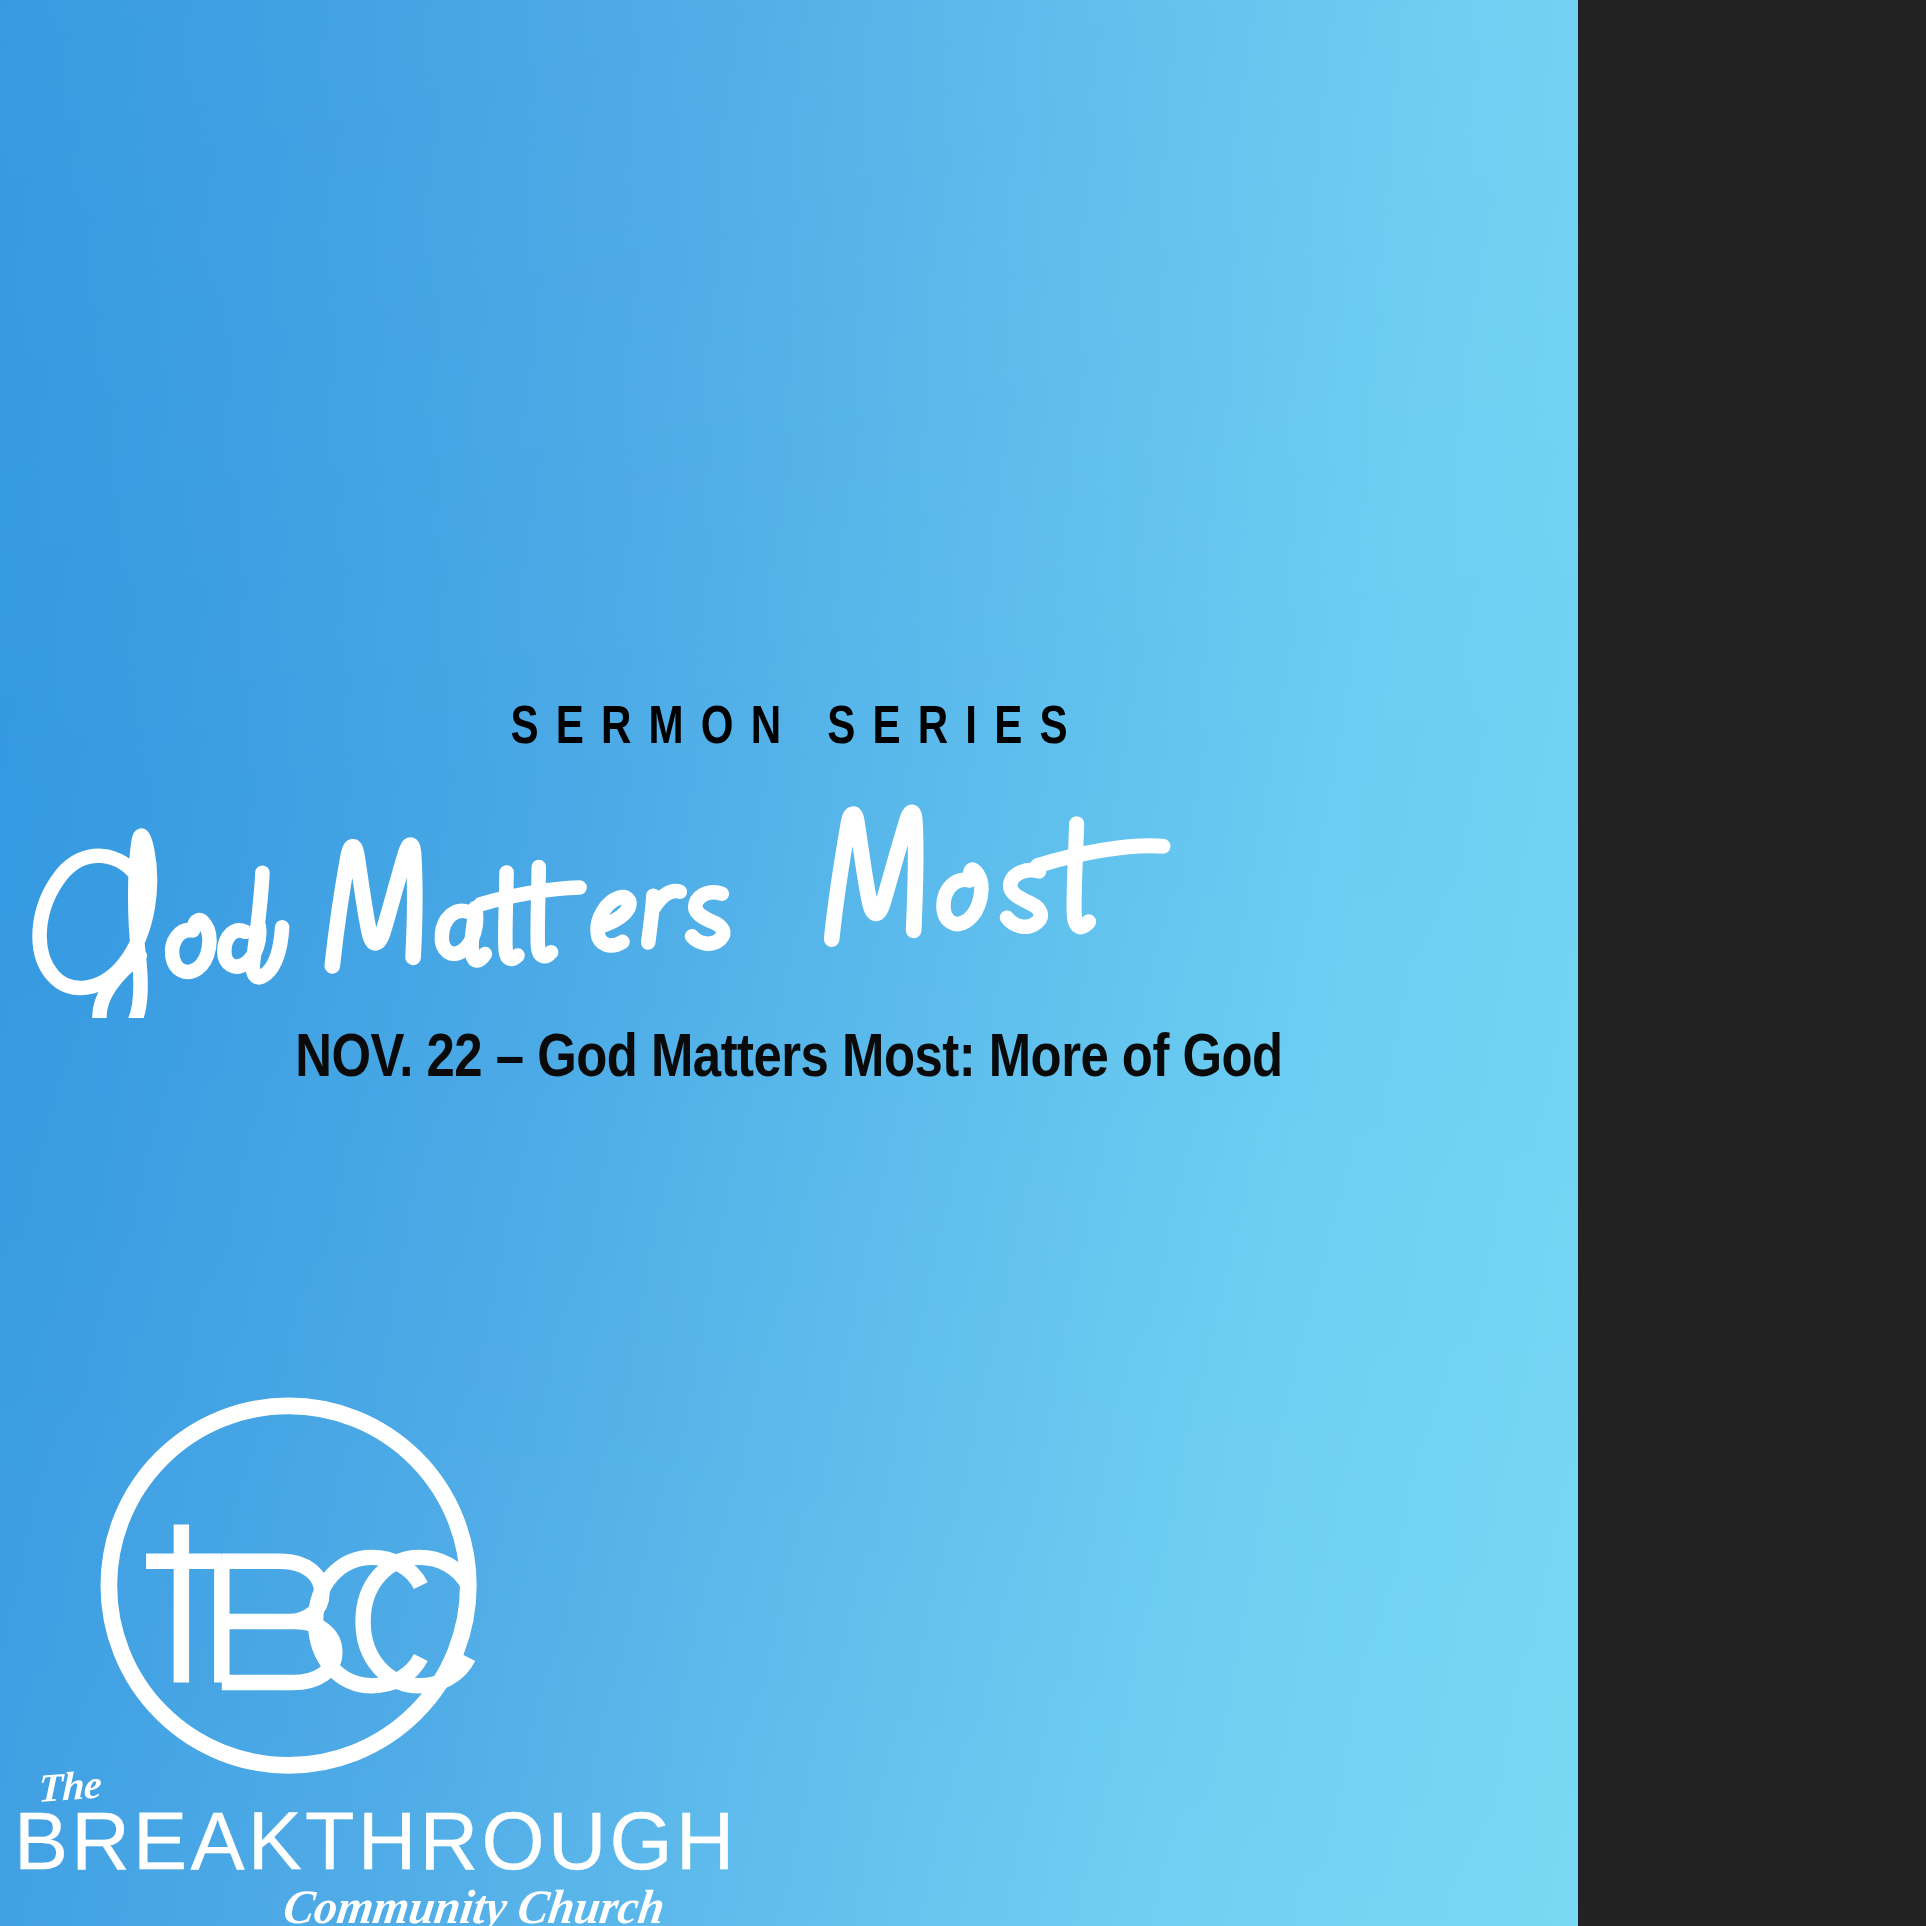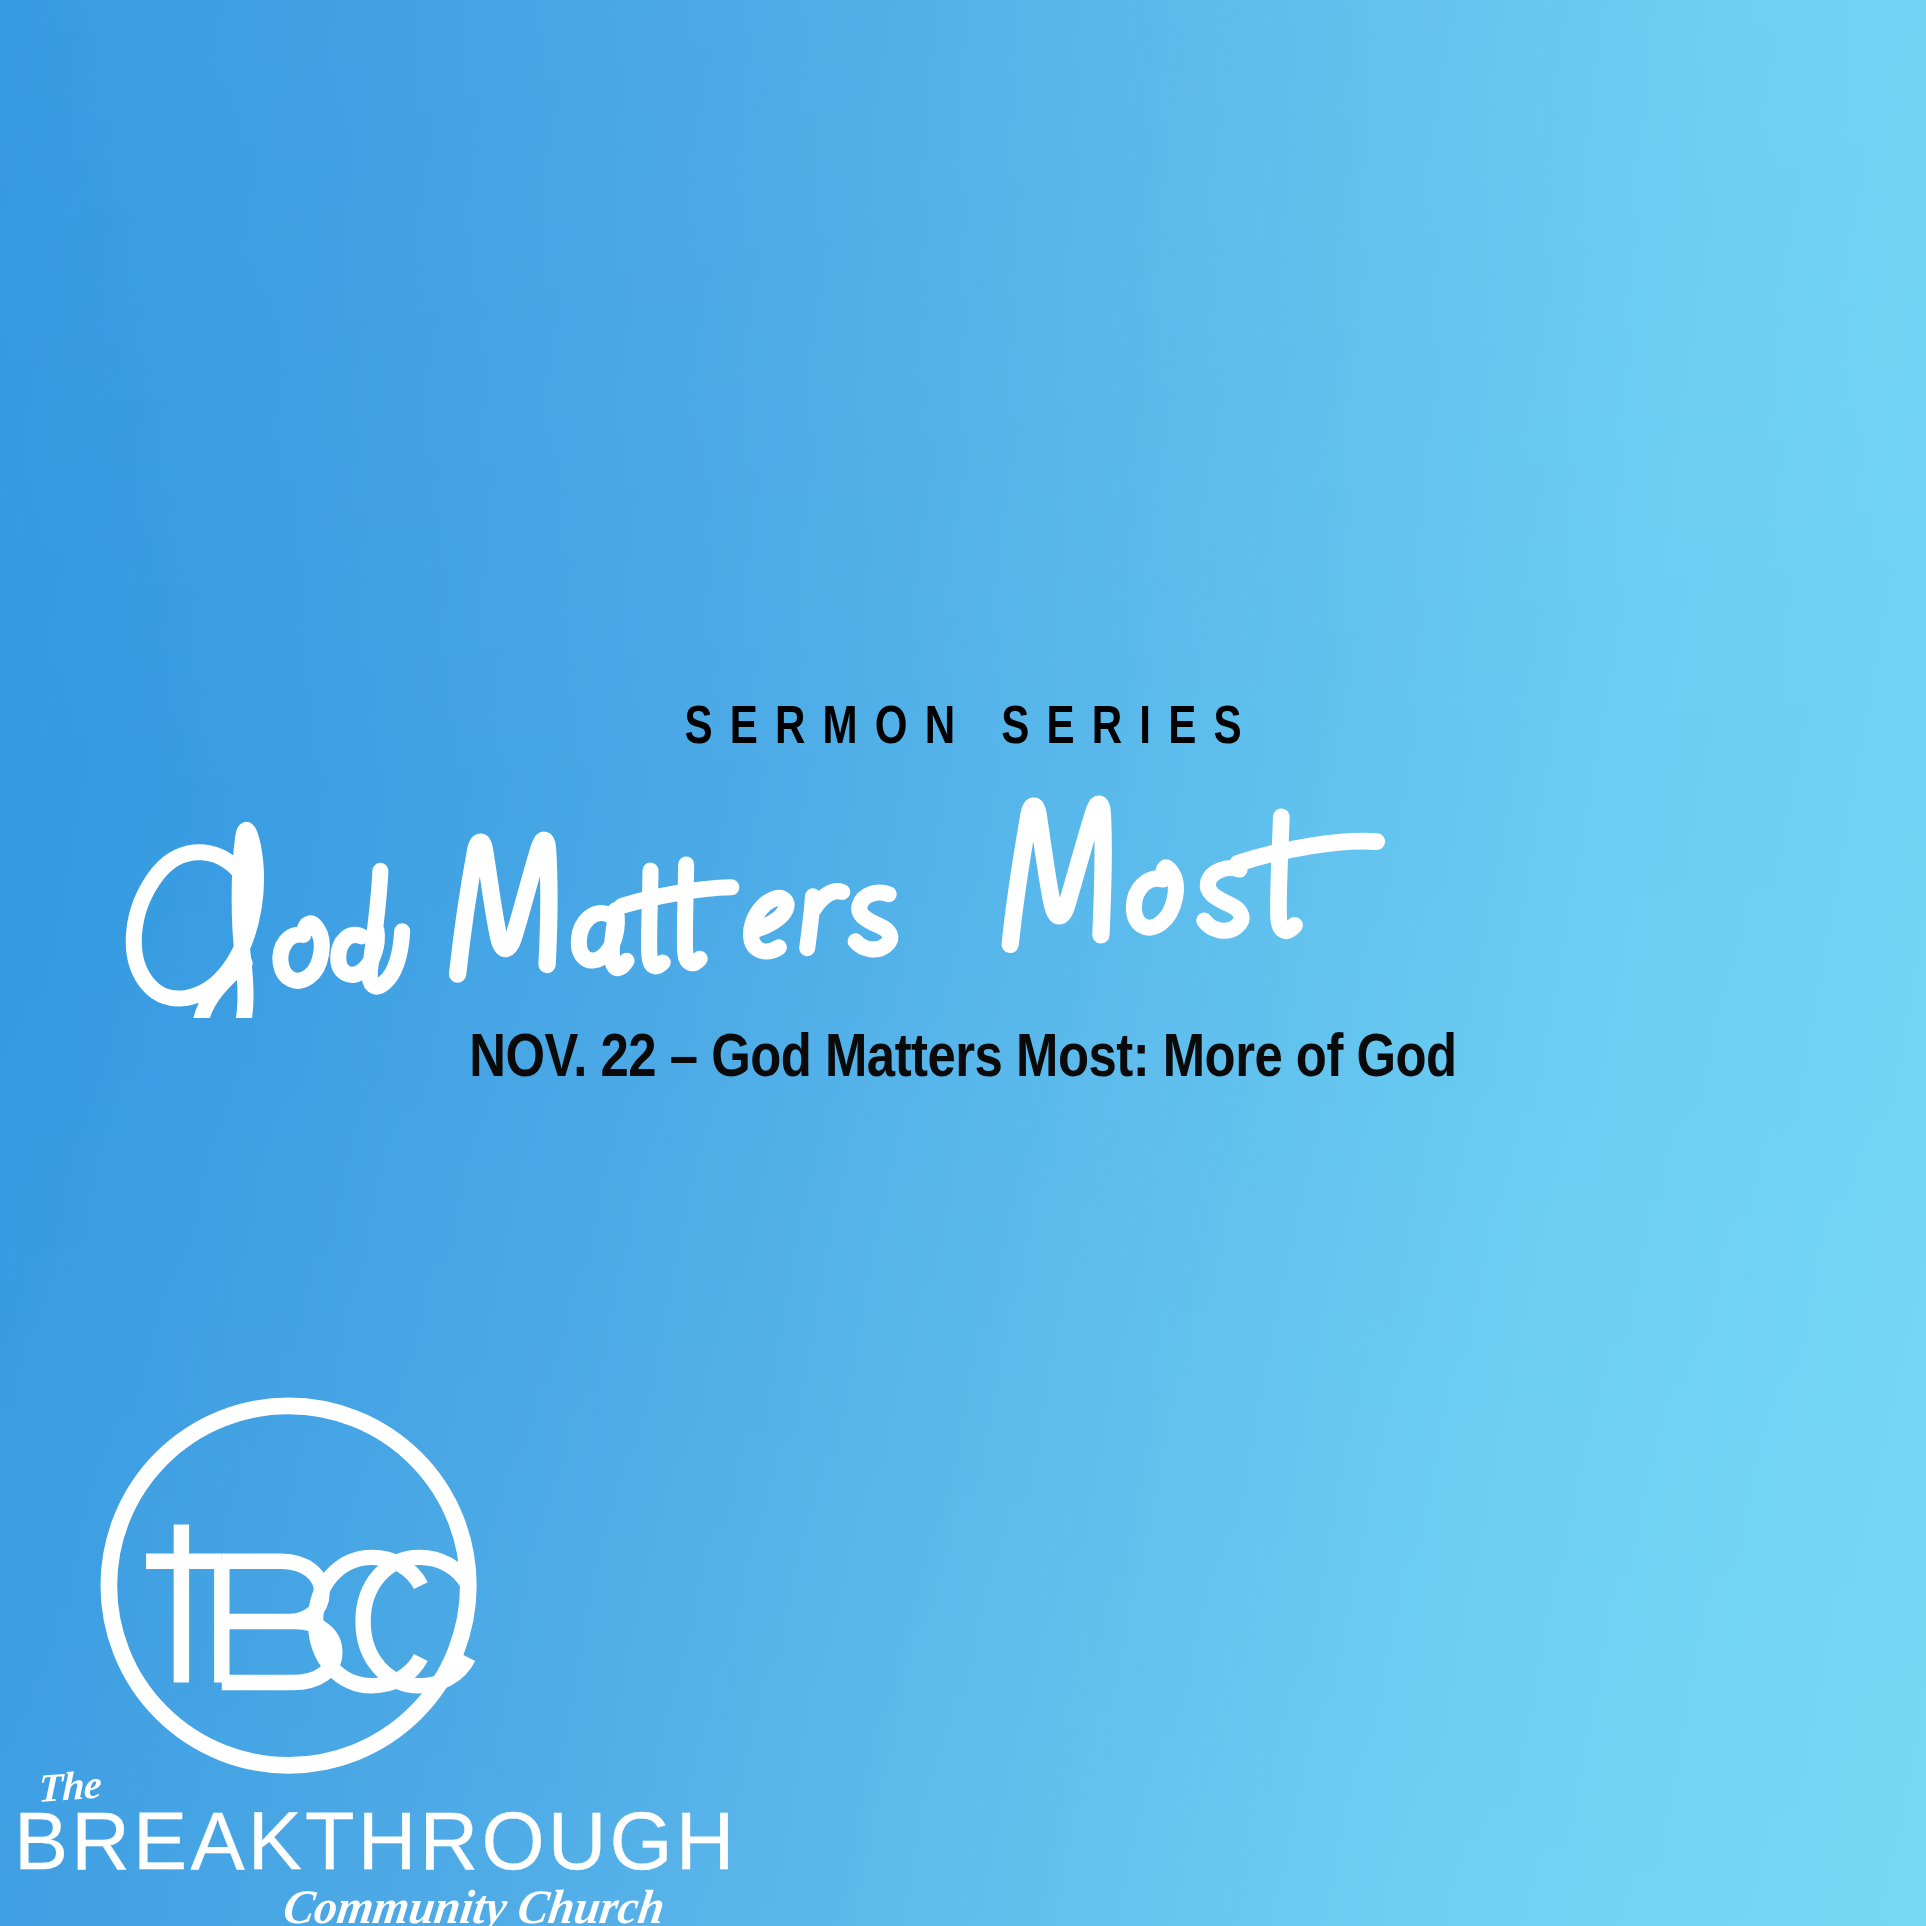--- a/index.html
+++ b/index.html
@@ -3,25 +3,26 @@
 <meta charset="utf-8">
 <title>God Matters Most — Sermon Series</title>
 <style>
   html, body {
     margin: 0;
     padding: 0;
     background: #222;
   }
   #slide {
     position: relative;
-    width: 1926px;
+    width: 1534px;
     height: 1926px;
     overflow: hidden;
     font-family: "Liberation Sans", sans-serif;
     background: linear-gradient(100deg, #2F97E0 0%, #3A9DE2 16%, #4BAAE6 38%, #5CBCEC 58%, #6BCEF2 78%, #74D8F4 100%);
+    padding-left: 44px;
   }
   
   #slide .wash {
     position: absolute;
     inset: 0;
     background: linear-gradient(178deg, rgba(255,255,255,0.045) 0%, rgba(255,255,255,0.00) 42%, rgba(255,255,255,0.035) 100%);
     pointer-events: none;
   }
 
   

